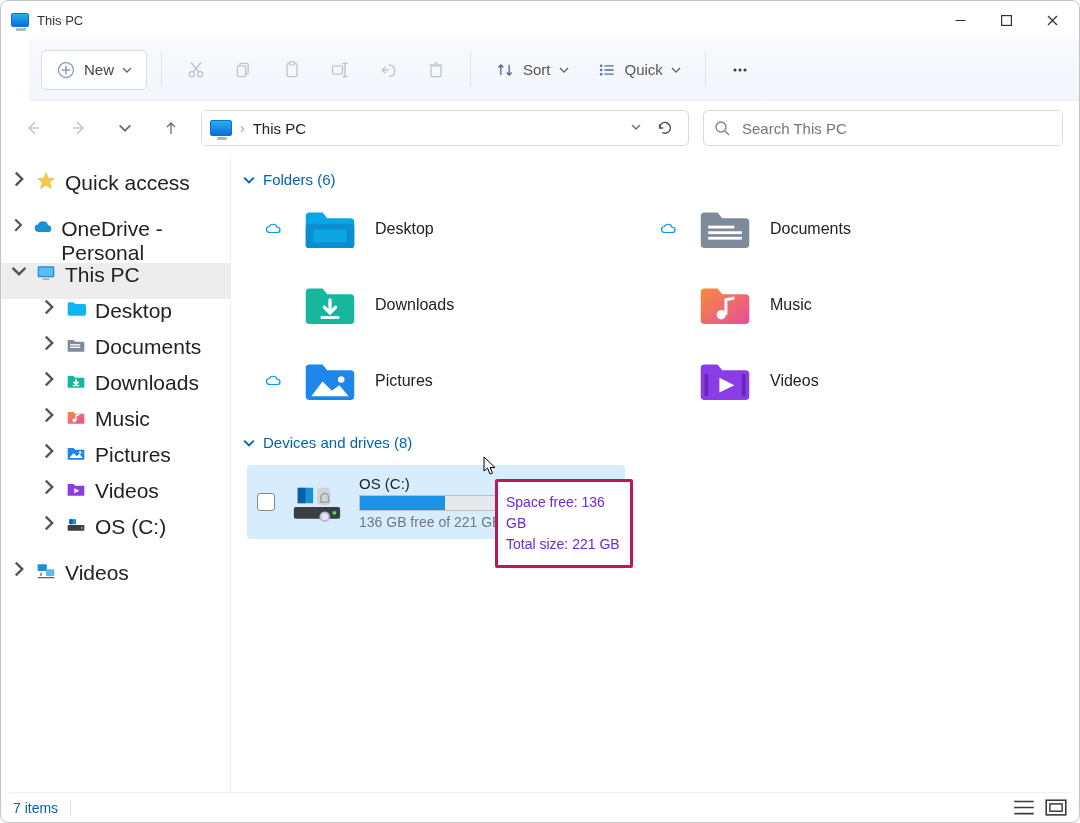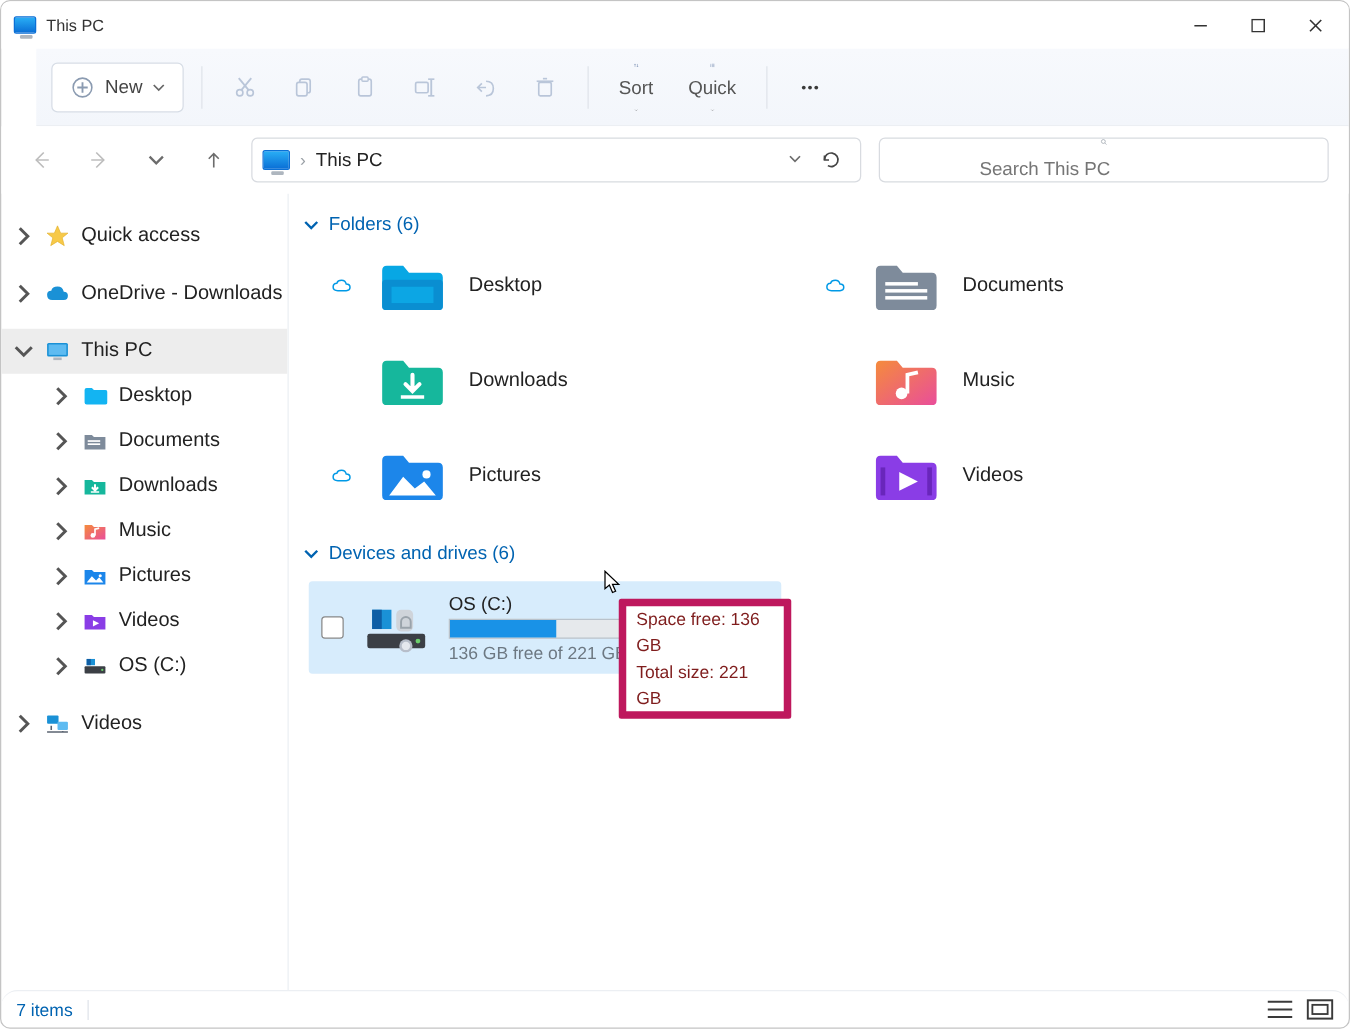--- a/index.html
+++ b/index.html
@@ -54,21 +54,21 @@
     padding: 0 12px;
     background: linear-gradient(#f7f9fd,#f3f6fb);
     border-bottom:1px solid #eceff3;
     margin-left:28px;
   }
   .tool-btn {
     height: 40px; display:flex; align-items:center; justify-content:center;
     padding:0 10px; border-radius:5px;
     color:#4d6b9a;
   }
-  .tool-btn.text { gap:8px; color:#555;flex-direction:column; }
+  .tool-btn.text { gap:8px; color:#555; }
   .tool-btn svg { width:20px; height:20px; }
   .tool-sep { width:1px; height:34px; background:#dfe4ea; margin:0 6px;}
   .tool-btn.disabled { opacity:.35; }
   .tool-btn.new {
     border:1px solid #d7dde6; background:#fff; padding:0 14px; gap:8px;
     color:#444;
   }
   .tool-btn .chev { width:10px; height:10px; }
   .tool-btn .lbl { font-size:15px; }
 
@@ -92,40 +92,40 @@
     width:22px;height:16px;background:linear-gradient(#29aef5,#0a6fd6);border-radius:2px;border:1px solid #0a6fd6;position:relative;
   }
   .addrbox .pc-ico2::after{content:"";position:absolute;bottom:-5px;left:6px;width:10px;height:3px;background:#aeb6bf;border-radius:1px;}
   .addrbox .sep{color:#9aa0a6;}
   .addrbox .loc{color:#222;font-size:15px;}
   .addrbox .flex{flex:1;}
   .addrbox .chevdrop{color:#6c6c6c;}
   .addrbox .refresh{width:30px;display:flex;align-items:center;justify-content:center;color:#444;}
   .searchbox {
     width: 360px; height:36px; border:1px solid #d8dbe0; border-radius:5px;
-    display:flex; align-items:center; padding:0 10px; gap:10px; color:#7c8793;flex-direction:column;
+    display:flex; align-items:center; padding:0 10px; gap:10px; color:#7c8793;
   }
   .searchbox svg{width:16px;height:16px;}
   .searchbox input{border:none;outline:none;flex:1;font-size:15px;color:#333;background:transparent;}
 
   
   .body {
     display:flex;
     height: calc(100% - 38px - 62px - 54px - 30px);
   }
   .sidebar {
     width: 230px;
     border-right:1px solid #eceff3;
     padding-top: 16px;
     overflow:auto;
   }
   .tree-item {
-    height: 36px; display:flex; align-items:center; gap:8px;
+    height: 36px; display:flex; align-items:flex-start; gap:8px;
     padding-left: 10px;
-    font-size:16px;
+    font-size:21px;
     color:#222;
     cursor:default;
   }
   .tree-item.level2 { padding-left: 40px; }
   .tree-item.selected { background:#ededed; }
   .tree-item .exp {
     width:16px;height:16px;display:flex;align-items:center;justify-content:center;color:#555;
   }
   .tree-item .exp.blank{visibility:hidden;}
   .tree-spacer{height:10px;}
@@ -174,22 +174,22 @@
   }
   .drive-item .dicon{width:56px;height:42px;display:flex;align-items:center;justify-content:center;}
   .drive-item .dinfo{flex:1;display:flex;flex-direction:column;gap:3px;}
   .drive-item .dname{font-size:15px;color:#222;}
   .drive-item .bar{width:220px;height:16px;border:1px solid #b9c2cb;background:#e6e9ec;position:relative;}
   .drive-item .bar .fill{height:100%;background:#1992e7;}
   .drive-item .dsub{font-size:14px;color:#6d7882;}
 
   .tooltip{
     position:absolute; left: 494px; top: 478px;
-    width: 138px; border:6px solid #be185d; border-radius:2px;
-    background:#fff; padding:0 8px; font-size:14px; color:#7f1d1d;
+    width: 138px; border:3px solid #be185d; border-radius:2px;
+    background:#fff; padding:10px 8px; font-size:14px; color:#6d28d9;
     line-height:1.5;
   }
 
   .cursor{
     position:absolute; left:481px; top:455px;
     width:16px;height:20px; pointer-events:none;
   }
 
   
   .status{
@@ -396,21 +396,21 @@
       <span class="exp">
           <svg viewBox="0 0 10 10">
             <polyline points="3,1 7,5 3,9" fill="none" stroke="#555" stroke-width="1.5"></polyline>
           </svg>
         </span>
       <span class="ico">
           <svg viewBox="0 0 24 20">
             <path d="M7 16 Q2 16 2 11 Q2 7 6 7 Q7 3 12 3 Q17 3 18 8 Q22 8 22 12 Q22 16 18 16 Z" fill="#1a91d6"></path>
           </svg>
         </span>
-      <span>OneDrive - Downloads</span>
+      <span>OneDrive - Personal</span>
     </div>
 
     <div class="tree-spacer"></div>
 
     <div class="tree-item selected">
       <span class="exp">
           <svg viewBox="0 0 10 10">
             <polyline points="1,3 5,7 9,3" fill="none" stroke="#555" stroke-width="1.5"></polyline>
           </svg>
         </span>
@@ -667,21 +667,21 @@
         </div>
         <div class="fname">Videos</div>
       </div>
 
     </div>
 
     <div class="group-header">
       <svg viewBox="0 0 10 10">
           <polyline points="1,3 5,7 9,3" fill="none" stroke="currentColor" stroke-width="1.6"></polyline>
         </svg>
-      <span>Devices and drives (6)</span>
+      <span>Devices and drives (8)</span>
     </div>
 
     <div class="drive-item">
       <div class="cb"></div>
       <div class="dicon">
         <svg viewBox="0 0 56 42" width="54">
           <rect x="4" y="26" width="48" height="12" rx="2" fill="#3b3f45"></rect>
           <circle cx="46" cy="32" r="2" fill="#6ccf6c"></circle>
           <rect x="8" y="6" width="16" height="16" fill="#1a91d6"></rect>
           <rect x="8" y="6" width="8" height="16" fill="#0e5ea5"></rect>

